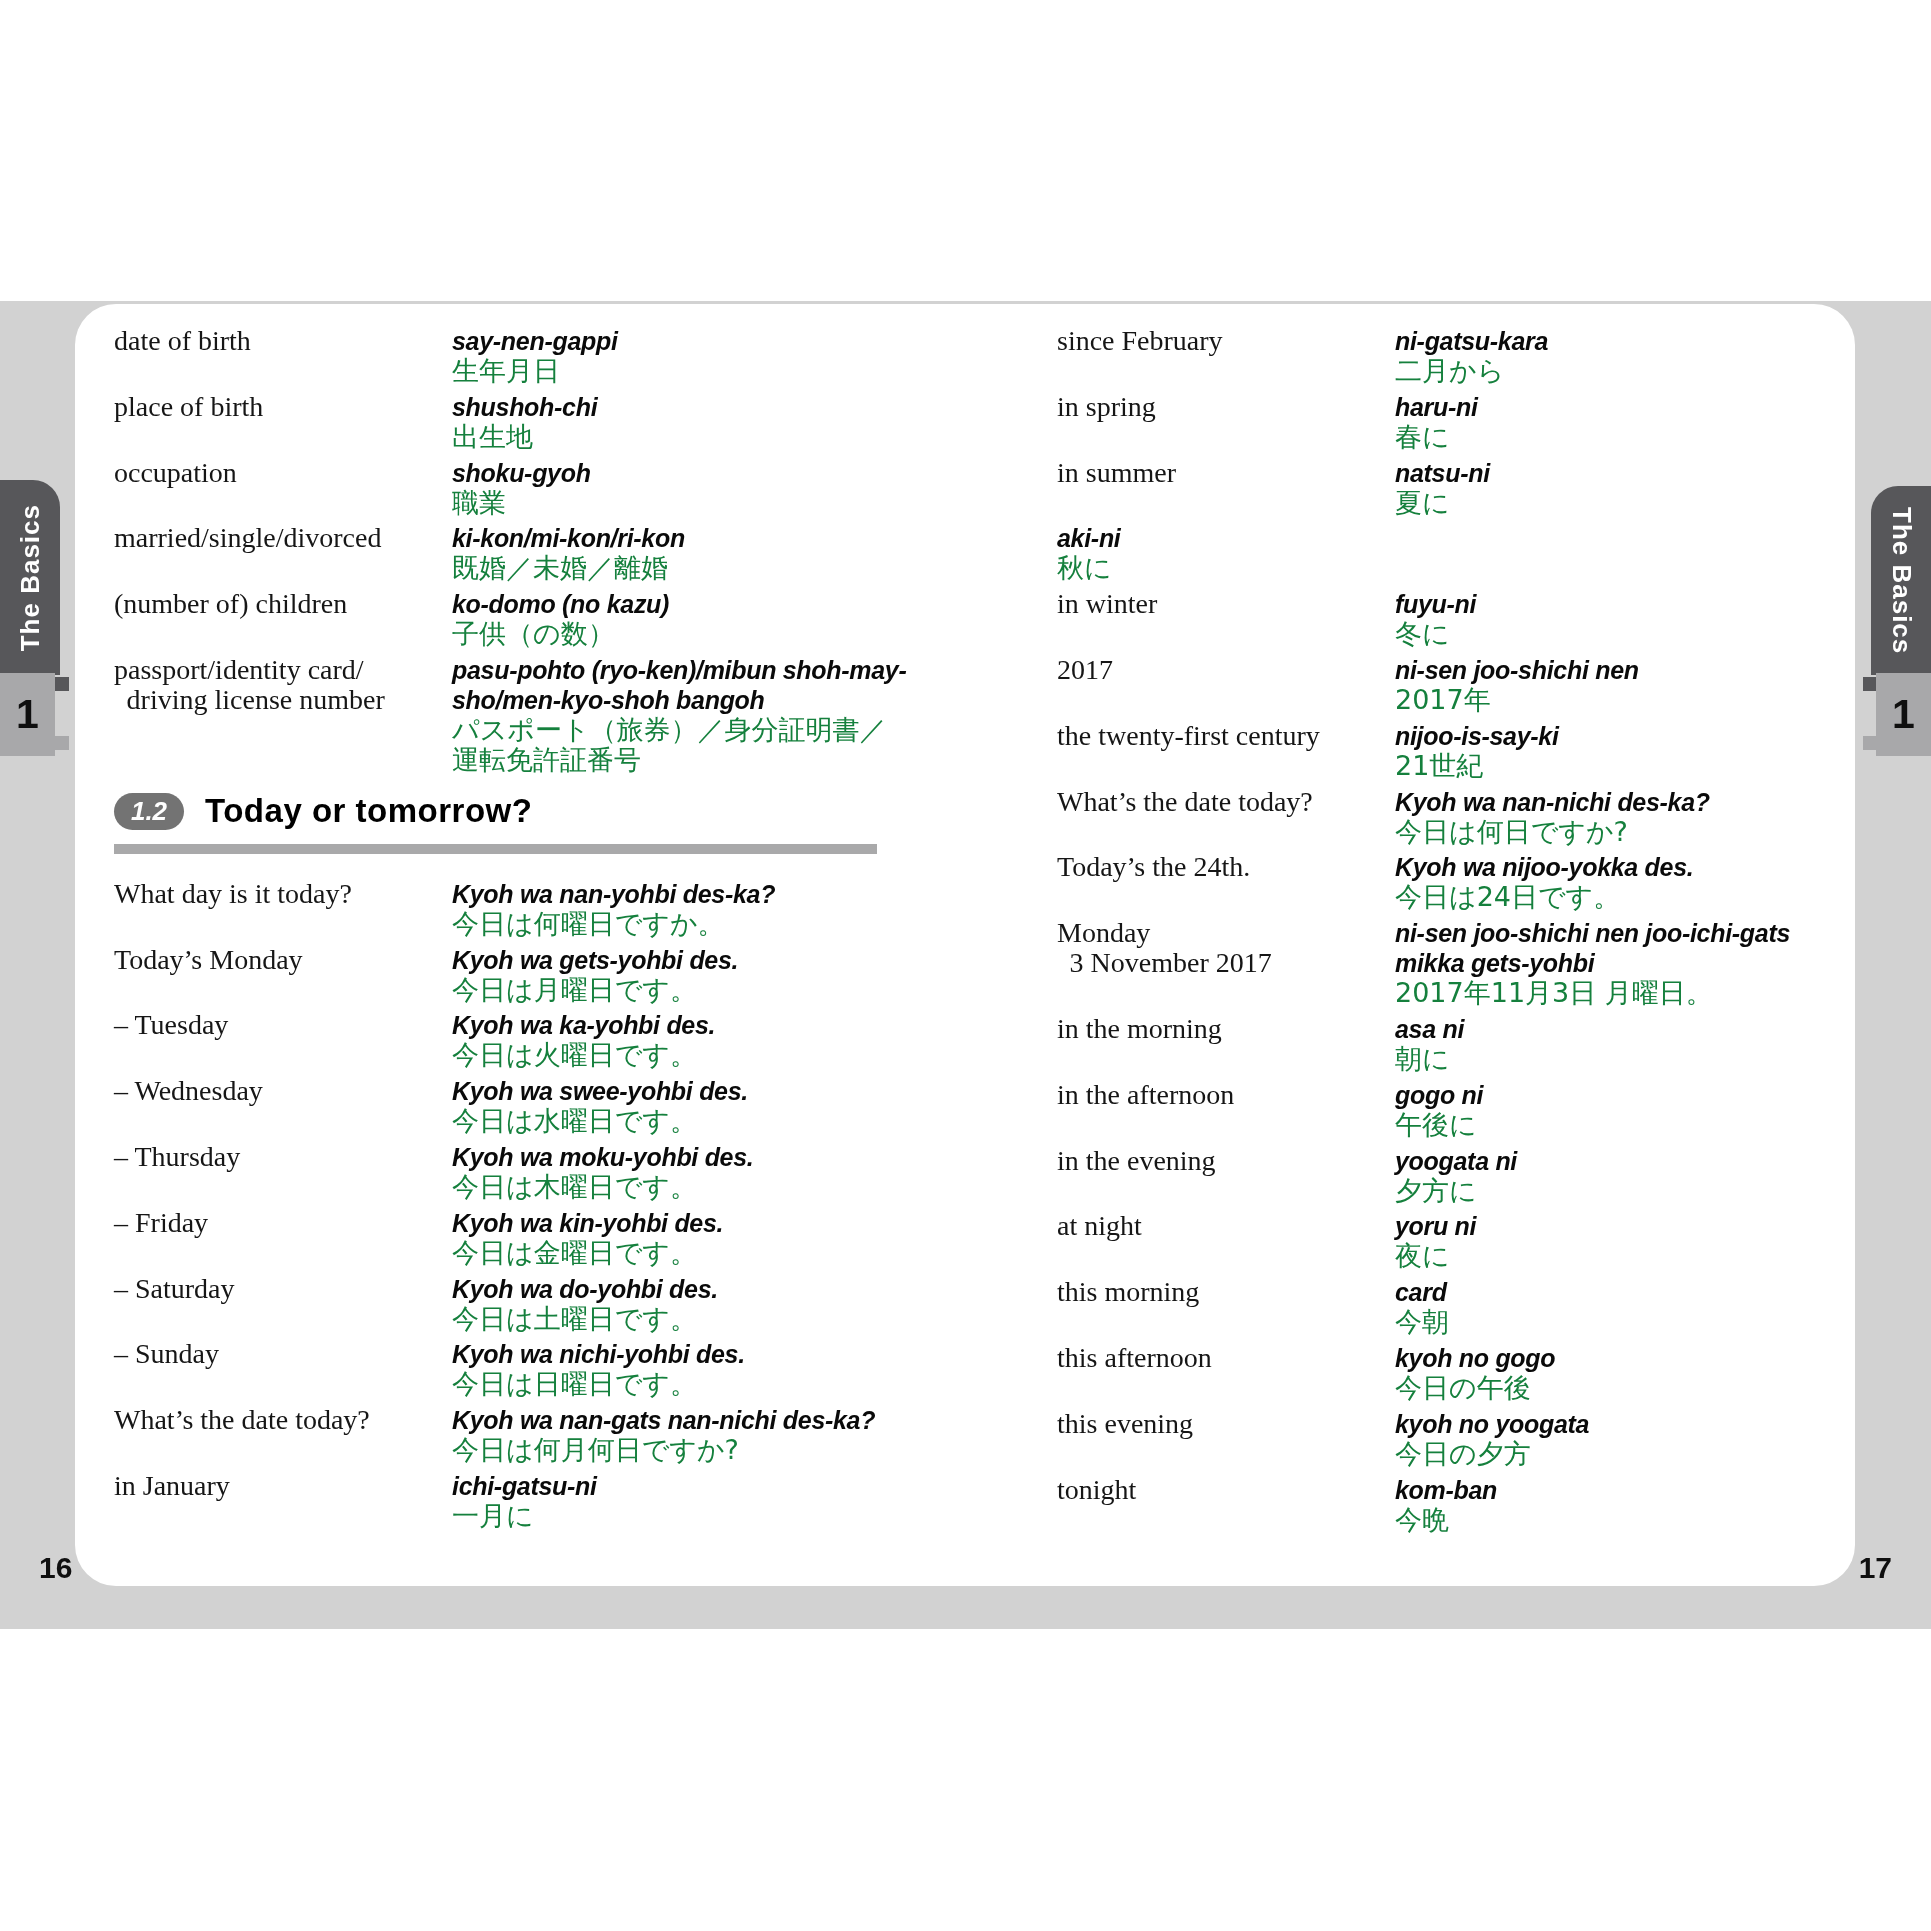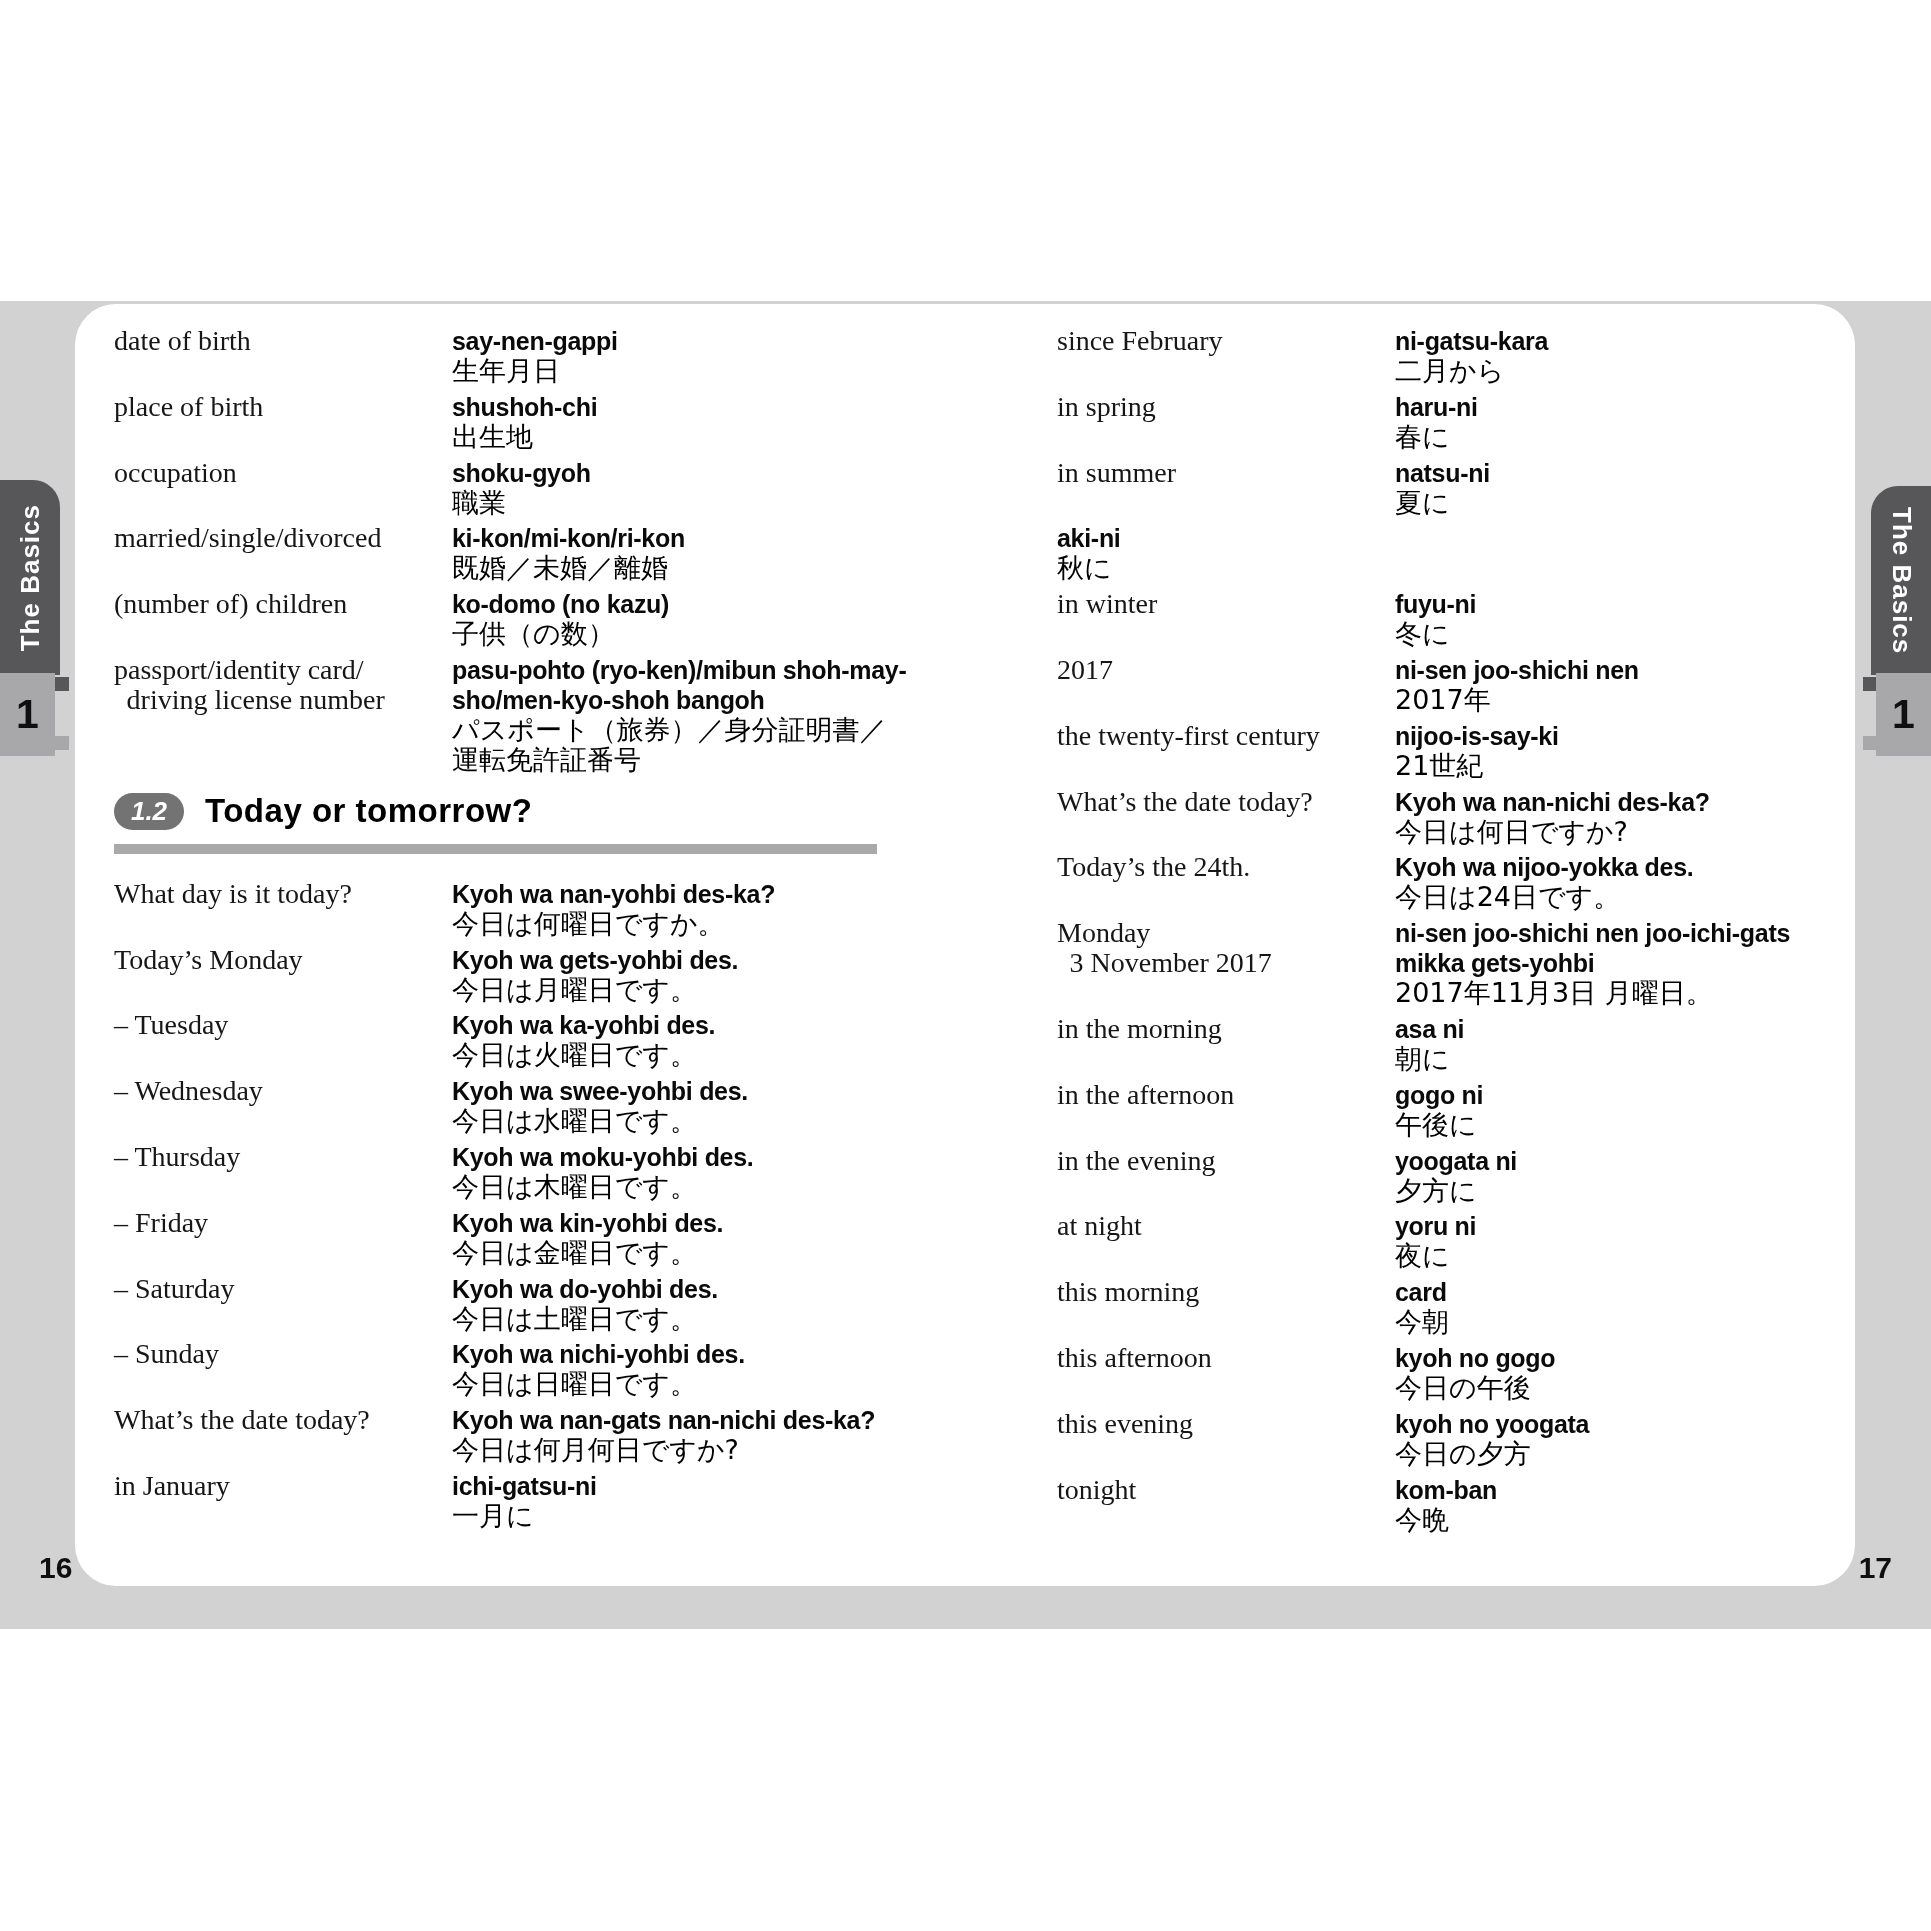--- a/index.html
+++ b/index.html
@@ -29,23 +29,23 @@
   
   .col{position:absolute;top:326px;}
   .col-left{left:114px;width:830px;}
   .col-right{left:1057px;width:801px;}
 
   .entry{display:flex;margin-bottom:5.8px;gap:16px;}
   .entry .en{flex:0 0 322px;}
   .entry .en div{font-family:"Liberation Serif",serif;font-size:28px;line-height:30px;color:#161616;white-space:nowrap;}
   .entry .en div.cont{padding-left:12.6px;}
   .entry .jp{flex:1 1 auto;}
-  .entry .romaji div{font-family:"Liberation Sans",sans-serif;font-weight:700;
+  .entry .romaji div{font-family:"Liberation Sans",sans-serif;font-style:italic;font-weight:700;
                      font-size:25px;line-height:30px;color:#0a0a0a;white-space:nowrap;letter-spacing:-0.3px;}
-  .entry .ja div{font-family:"DejaVu Sans",sans-serif;font-size:27px;line-height:30px;color:#000000;white-space:nowrap;}
+  .entry .ja div{font-family:"DejaVu Sans",sans-serif;font-size:27px;line-height:30px;color:#15803d;white-space:nowrap;}
 
   .section-header{display:flex;align-items:center;gap:21px;margin-top:13.5px;height:46px;}
   .section-badge{flex:0 0 auto;width:70px;height:37px;background:#737373;border-radius:23px;
                  display:flex;align-items:center;justify-content:center;}
   .section-badge span{color:#ffffff;font-style:italic;font-weight:700;font-size:26px;}
   .section-title{margin:0;font-size:33px;font-weight:700;color:#000000;letter-spacing:0.5px;}
   .section-rule{width:763px;height:9.7px;background:#a9a9aa;margin:9.7px 0 25px 0;}
 </style>
 </head>
 <body>

